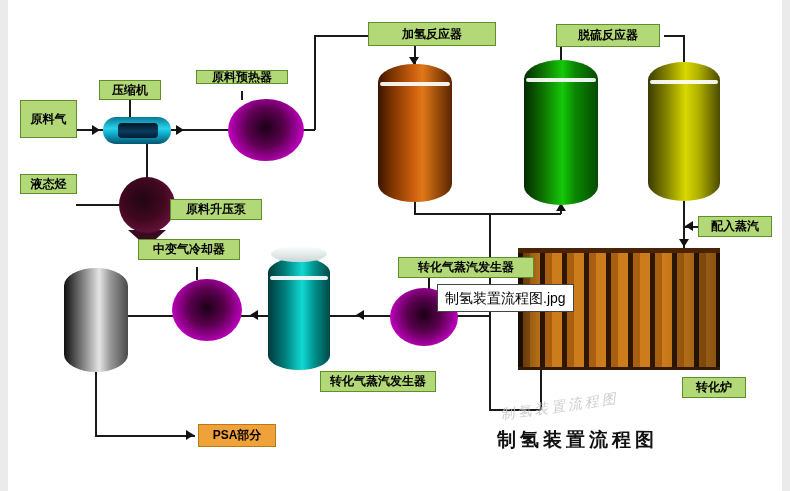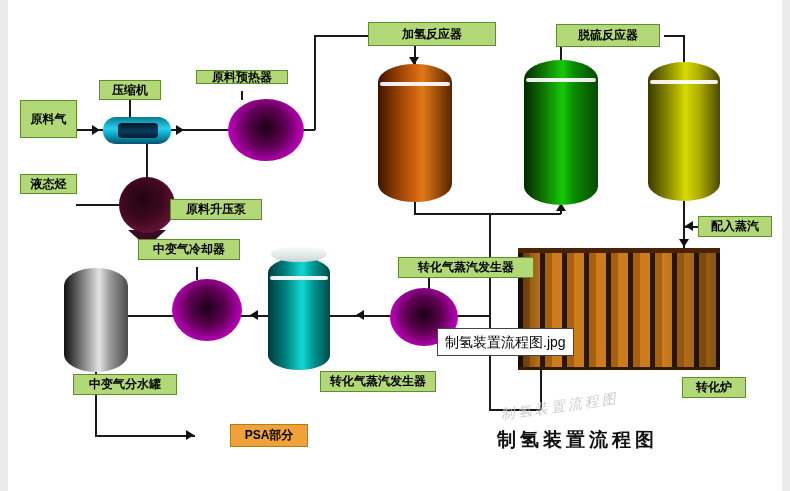--- a/index.html
+++ b/index.html
@@ -17,21 +17,21 @@
   .arr.l { border-right:8px solid #111; border-top:5px solid transparent; border-bottom:5px solid transparent; }
   .arr.d { border-top:8px solid #111; border-left:5px solid transparent; border-right:5px solid transparent; }
   .arr.u { border-bottom:8px solid #111; border-left:5px solid transparent; border-right:5px solid transparent; }
   
   .lbl {
     position:absolute; background:#b2d878; border:1px solid #5d8f2a;
     display:flex; align-items:center; justify-content:center;
     font-size:12px; font-weight:bold; color:#000; box-sizing:border-box;
     white-space:nowrap; z-index:6;
   }
-  .lbl.psa { background:#f0a23a; border-color:#b97a12;margin-left:32px; }
+  .lbl.psa { background:#f0a23a; border-color:#b97a12; }
   
   .vessel { position:absolute; border-radius:50%/13%; z-index:4; }
   .vessel::before {
     content:""; position:absolute; left:2px; right:2px; top:18px; height:4px;
     background:rgba(255,255,255,.92); border-radius:2px;
   }
   .v-orange { background:linear-gradient(90deg,#3a1400 0%,#7a3300 18%,#cc5f0e 48%,#e07818 60%,#5a2400 100%); }
   .v-green  { background:linear-gradient(90deg,#032a00 0%,#0f7a00 28%,#16c80a 52%,#0a8a02 68%,#064a00 100%); }
   .v-yellow { background:linear-gradient(90deg,#3a3a00 0%,#8a8a00 28%,#d8d800 52%,#b0b000 70%,#4a4a00 100%); }
   .v-cyan   { background:linear-gradient(90deg,#003a3a 0%,#00807e 28%,#12d8d2 55%,#00908c 75%,#004a48 100%); }
@@ -64,21 +64,21 @@
     border-top:5px solid #4a2402; border-bottom:3px solid #331a00;
     box-sizing:border-box;
   }
   .furnace::after {
     content:""; position:absolute; inset:0;
     background:linear-gradient(90deg,rgba(0,0,0,.45) 0%,rgba(0,0,0,0) 14%,rgba(0,0,0,0) 72%,rgba(0,0,0,.35) 100%);
   }
   
   .tooltip {
     position:absolute; background:#ffffff; border:1px solid #444; color:#000;
-    font-size:14px; line-height:26px; padding:0 7px; z-index:9; white-space:nowrap;margin-top:44px;
+    font-size:14px; line-height:26px; padding:0 7px; z-index:9; white-space:nowrap;
   }
   .caption {
     position:absolute; font-size:19px; font-weight:bold; color:#111;
     letter-spacing:4px; z-index:8; white-space:nowrap;
   }
   .watermark {
     position:absolute; font-size:14px; font-style:italic; color:#c4c4c4;
     letter-spacing:3px; transform:rotate(-8deg); z-index:7; white-space:nowrap; opacity:.85;
   }
 </style>
@@ -154,21 +154,20 @@
   <div class="lbl" style="left:20px;top:100px;width:57px;height:38px">原料气</div>
   <div class="lbl" style="left:99px;top:80px;width:62px;height:20px">压缩机</div>
   <div class="lbl" style="left:196px;top:70px;width:92px;height:14px">原料预热器</div>
   <div class="lbl" style="left:368px;top:22px;width:128px;height:24px">加氢反应器</div>
   <div class="lbl" style="left:556px;top:24px;width:104px;height:23px">脱硫反应器</div>
   <div class="lbl" style="left:20px;top:174px;width:57px;height:20px">液态烃</div>
   <div class="lbl" style="left:698px;top:216px;width:74px;height:21px">配入蒸汽</div>
   <div class="lbl" style="left:170px;top:199px;width:92px;height:21px">原料升压泵</div>
   <div class="lbl" style="left:138px;top:239px;width:102px;height:21px">中变气冷却器</div>
   <div class="lbl" style="left:398px;top:257px;width:136px;height:21px">转化气蒸汽发生器</div>
-  <div class="lbl" style="left:73px;top:374px;width:104px;height:21px">中变气分水罐</div>
   <div class="lbl" style="left:320px;top:371px;width:116px;height:21px">转化气蒸汽发生器</div>
   <div class="lbl" style="left:682px;top:377px;width:64px;height:21px">转化炉</div>
   <div class="lbl psa" style="left:198px;top:424px;width:78px;height:23px">PSA部分</div>
 
   <div class="tooltip" style="left:437px;top:284px;height:26px">制氢装置流程图.jpg</div>
   <div class="watermark" style="left:500px;top:398px">制氢装置流程图</div>
   <div class="caption" style="left:497px;top:427px">制氢装置流程图</div>
 
 </div>
 

